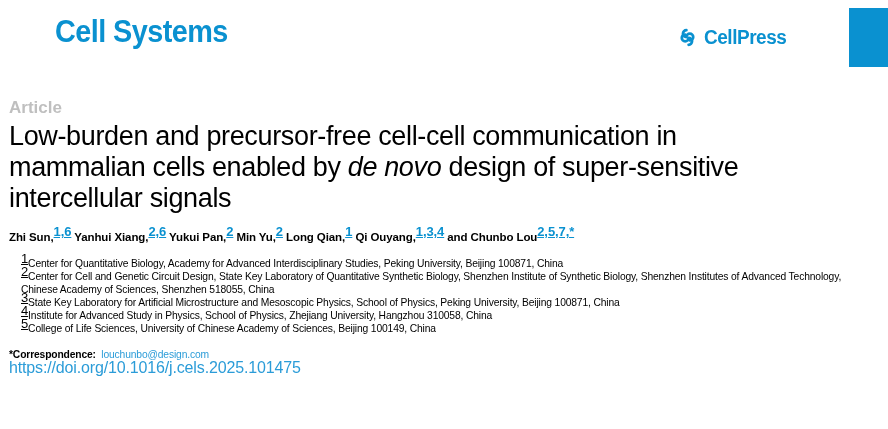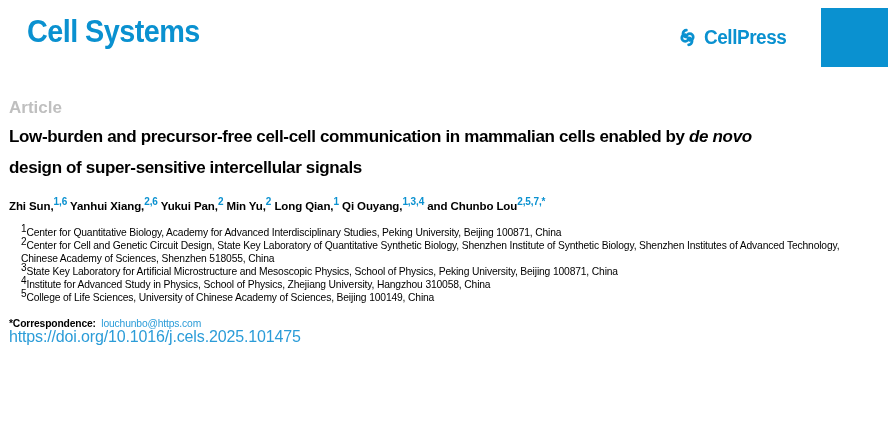--- a/index.html
+++ b/index.html
@@ -14,20 +14,21 @@
     overflow: hidden;
     font-family: "Liberation Sans", sans-serif;
     color: #000000;
     position: relative;
   }
 
   
   .masthead {
     position: relative;
     height: 75px;
+    margin-left: 28px;
   }
   .journal-title {
     position: absolute;
     left: 27px;
     top: 14px;
     font-family: "Liberation Sans", sans-serif;
     font-size: 31px;
     font-weight: bold;
     color: #0a91d0;
     letter-spacing: -0.6px;
@@ -76,22 +77,22 @@
   }
   .kicker {
     font-size: 17px;
     font-weight: bold;
     color: #bfbfbf;
     letter-spacing: 0px;
     line-height: 20px;
     margin-bottom: 3px;
   }
   .article-title {
-    font-size: 17px;
-    font-weight: bold;
+    font-size: 27px;
+    font-weight: normal;
     line-height: 31px;
     color: #000000;
     letter-spacing: -0.35px;
     max-width: 760px;
     margin: 0 0 16px 0;
   }
   .article-title i {
     font-style: italic;
   }
 
@@ -100,23 +101,24 @@
     font-size: 11.5px;
     font-weight: bold;
     line-height: 15px;
     color: #000000;
     margin-bottom: 4px;
     letter-spacing: -0.1px;
   }
   .authors sup,
   .aff sup,
   .footnote sup {
-    font-size: 10px;
+    font-size: 13px;
     vertical-align: super;
     line-height: 0;
+    text-decoration: underline;
   }
   .authors sup {
     color: #0a91d0;
   }
 
   
   .aff-list {
     margin: 12px;
     padding: 0;
     list-style: none;
@@ -192,19 +194,19 @@
   <ul class="aff-list" id="affiliation-list">
       <li class="aff"><sup>1</sup><span>Center for Quantitative Biology, Academy for Advanced Interdisciplinary Studies, Peking University, Beijing 100871, China</span></li>
       <li class="aff"><sup>2</sup><span>Center for Cell and Genetic Circuit Design, State Key Laboratory of Quantitative Synthetic Biology, Shenzhen Institute of Synthetic Biology, Shenzhen Institutes of Advanced Technology, Chinese Academy of Sciences, Shenzhen 518055, China</span></li>
       <li class="aff"><sup>3</sup><span>State Key Laboratory for Artificial Microstructure and Mesoscopic Physics, School of Physics, Peking University, Beijing 100871, China</span></li>
       <li class="aff"><sup>4</sup><span>Institute for Advanced Study in Physics, School of Physics, Zhejiang University, Hangzhou 310058, China</span></li>
       <li class="aff"><sup>5</sup><span>College of Life Sciences, University of Chinese Academy of Sciences, Beijing 100149, China</span></li>
     </ul>
 
   <div class="correspondence">
     <span class="corr-label">*Correspondence:</span>
-    <span>&nbsp;</span><a class="link" href="#">louchunbo@https.com</a>
+    <span>&nbsp;</span><a class="link" href="#">louchunbo@design.com</a>
   </div>
 
   <div class="doi-line">
     <a class="link" href="#">https://doi.org/10.1016/j.cels.2025.101475</a>
   </div>
 </div>
 
 </body></html>

